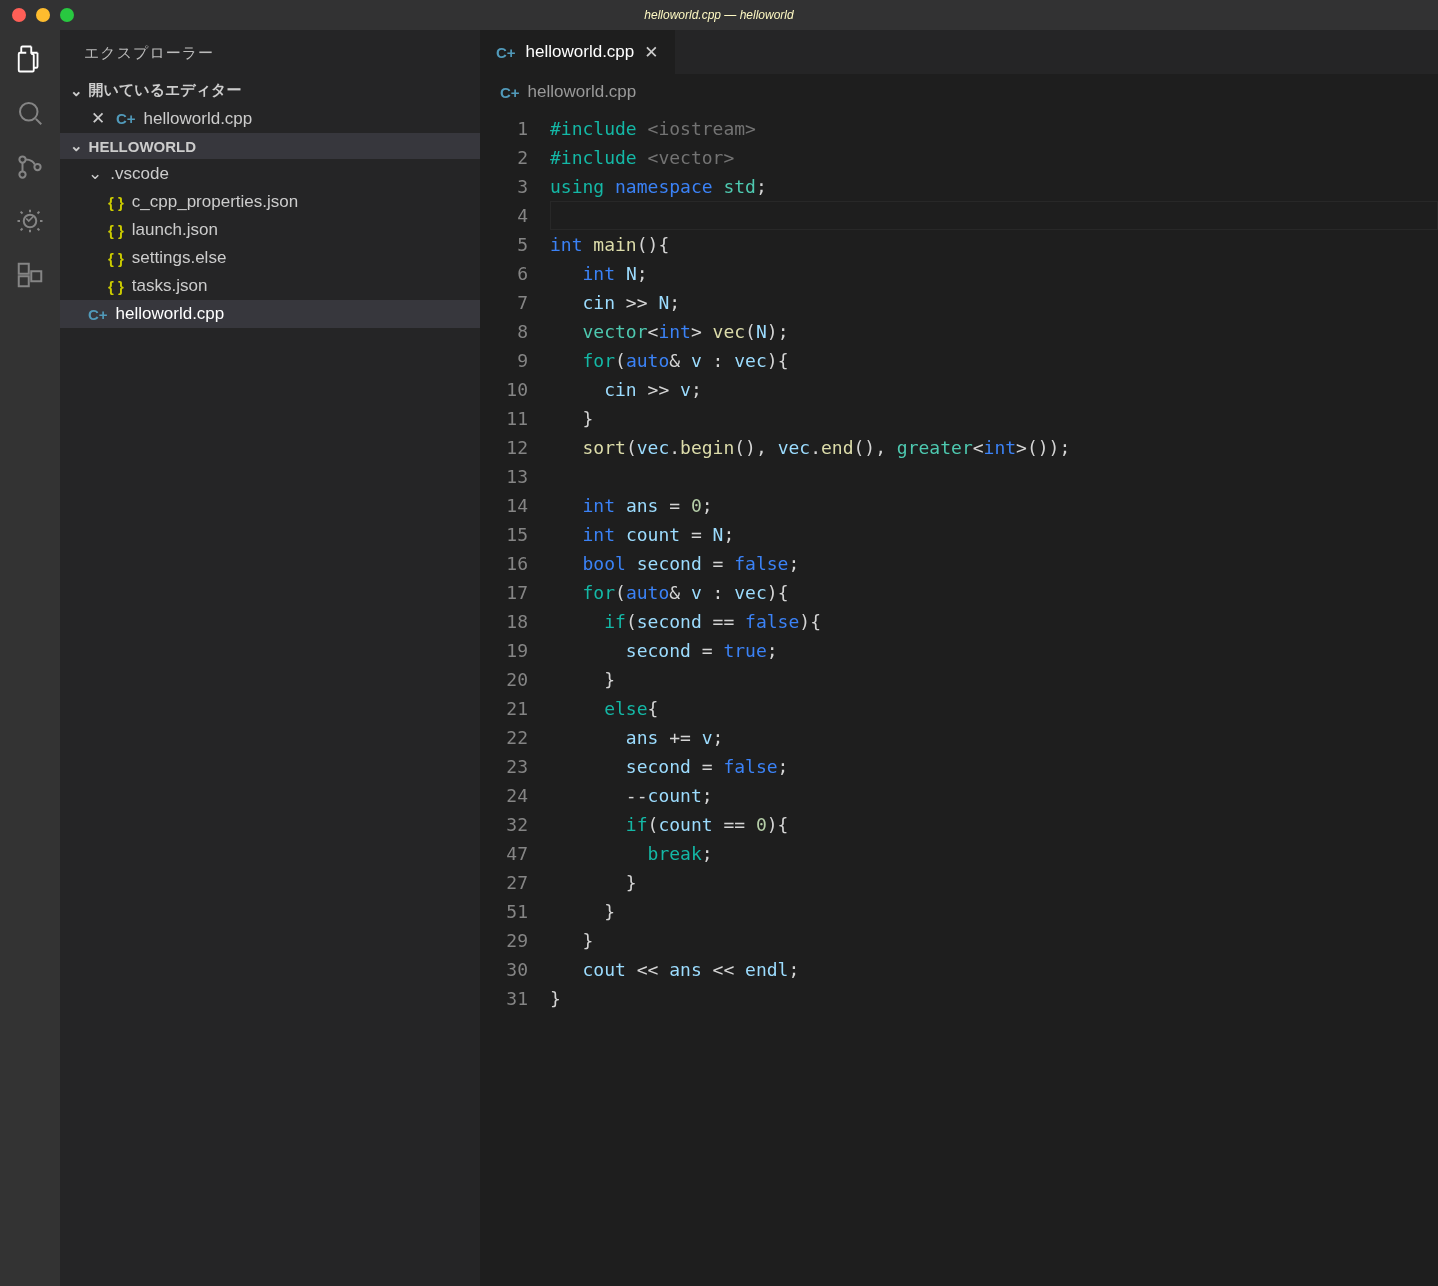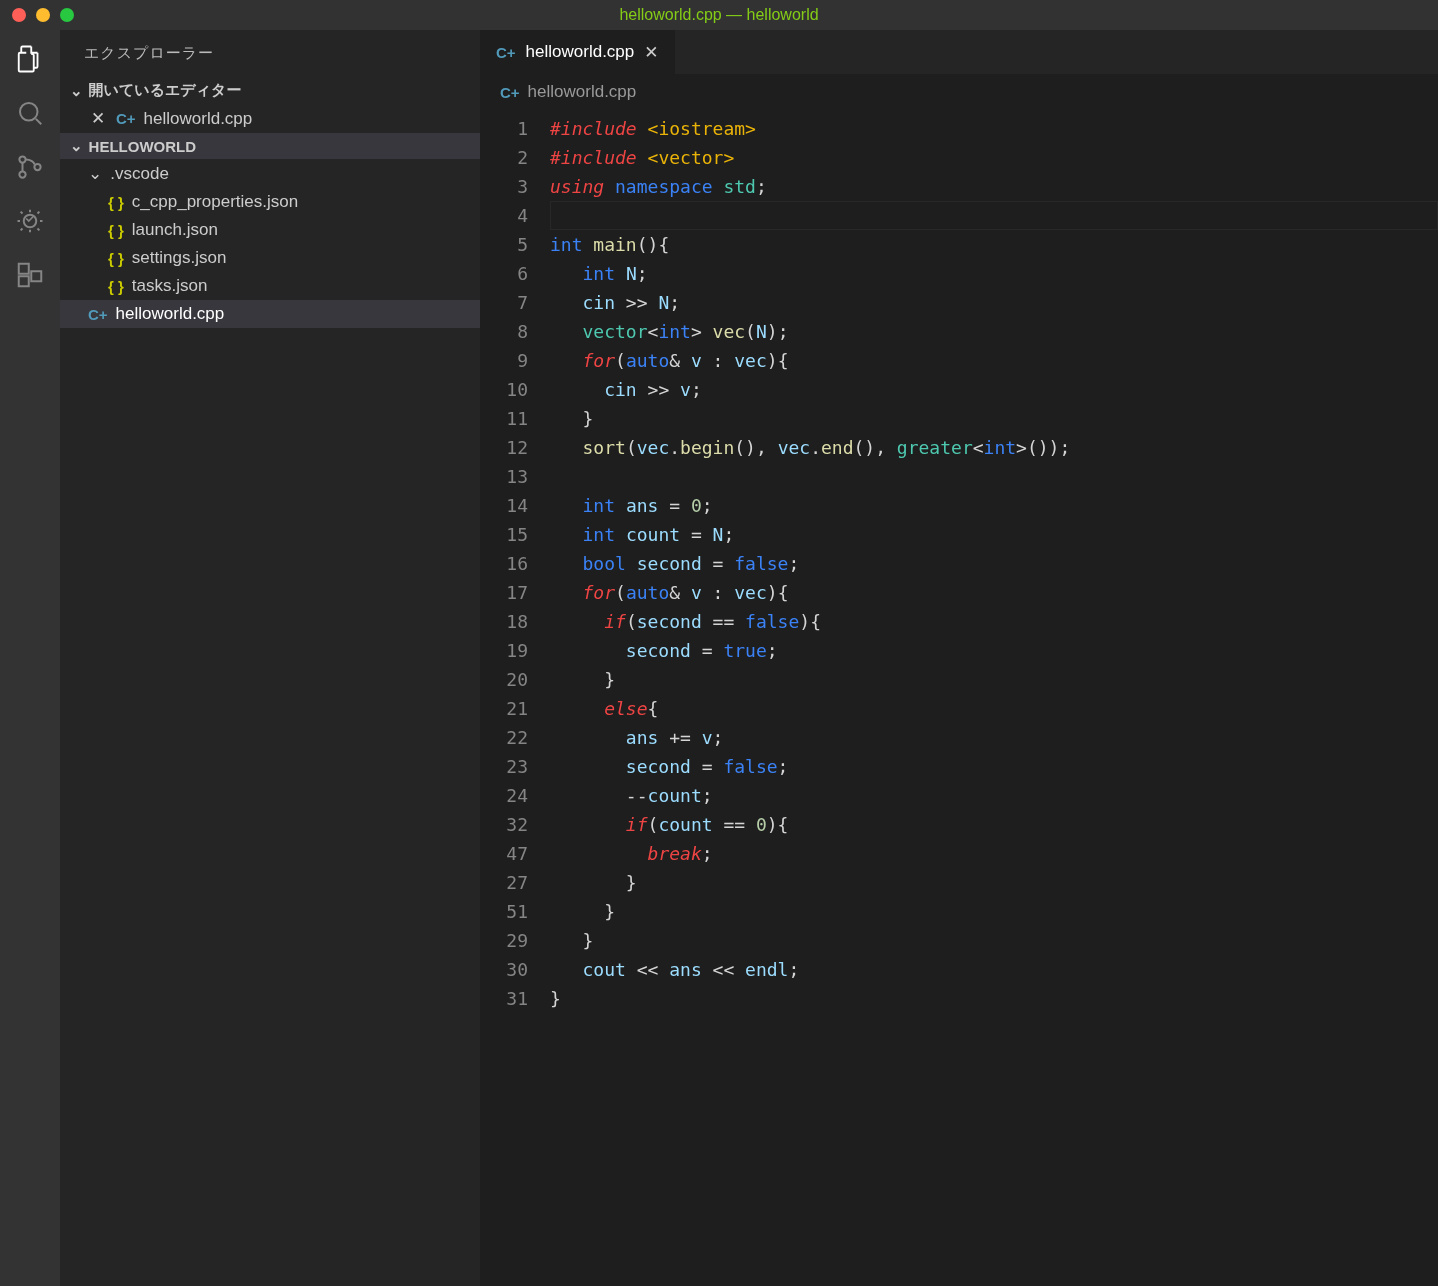--- a/index.html
+++ b/index.html
@@ -1,21 +1,21 @@
 <!DOCTYPE html>
 <html><head>
 <meta charset="utf-8">
 <style>
 * { margin:0; padding:0; box-sizing:border-box; }
 body { font-family:-apple-system,BlinkMacSystemFont,"Segoe UI",sans-serif; background:#1e1e1e; color:#ccc; width:1438px; height:1286px; overflow:hidden; }
 .title-bar { height:30px; background:#323233; display:flex; align-items:center; padding:0 12px; position:relative; }
 .traffic { display:flex; gap:10px; }
 .dot { width:14px; height:14px; border-radius:50%; }
 .dot.r{background:#ff5f57;} .dot.y{background:#febc2e;} .dot.g{background:#28c840;}
-.title-text { position:absolute; left:50%; transform:translateX(-50%); color:#84cc16; font-size:16px; }
+.title-text { position:absolute; left:50%; transform:translateX(-50%); color:#fef9c3; font-size:12px;font-style:italic; }
 .main { display:flex; height:calc(100% - 30px); }
 .activity-bar { width:60px; background:#333; display:flex; flex-direction:column; align-items:center; padding-top:14px; gap:24px; }
 .activity-bar .icon{ width:30px; height:30px; color:#858585; cursor:pointer; display:flex; align-items:center; justify-content:center;}
 .activity-bar .icon.active{ color:#fff; }
 .activity-bar .icon svg{width:30px;height:30px;}
 .sidebar { width:420px; background:#252526; display:flex; flex-direction:column; }
 .sidebar-title{ padding:14px 24px; font-size:15px; color:#bbb; letter-spacing:1px;}
 .section-hdr{ display:flex; align-items:center; gap:6px; padding:4px 10px; font-size:15px; font-weight:600; color:#ccc; cursor:pointer;}
 .section-hdr.folder{background:#37373d;}
 .chev{display:inline-block;transform:rotate(0deg);}
@@ -29,23 +29,23 @@
 .tab-bar{ height:44px; background:#252526; display:flex; align-items:stretch;}
 .tab{ display:flex; align-items:center; gap:10px; padding:0 16px; background:#1e1e1e; color:#fff; font-size:17px; border-right:1px solid #252526;}
 .breadcrumb{ padding:8px 20px; display:flex; align-items:center; gap:8px; font-size:17px; color:#999;}
 .code{ font-family:Menlo,Monaco,Consolas,monospace; font-size:18px; line-height:29px; display:flex; padding-top:4px;}
 .gutter{ width:70px; text-align:right; color:#858585; padding-right:22px;}
 .gutter div{height:29px;}
 .lines{ flex:1; white-space:pre; color:#d4d4d4;}
 .lines div{height:29px;}
 .cursor-line{box-shadow:inset 0 0 0 1px #282828;}
 .k{color:#3b82f6;text-align:center;} 
-.c{color:#ef4444;font-style:italic;} 
+.c{color:#14b8a6;} 
 .t{color:#4ec9b0;} 
-.s{color:#eab308;} 
+.s{color:#737373;} 
 .n{color:#b5cea8;} 
 .f{color:#dcdcaa;text-align:right;} 
 .v{color:#9cdcfe;}
 </style>
 </head>
 <body>
 
 <div class="title-bar">
   <div class="traffic">
     <div class="dot r"></div>
@@ -120,21 +120,21 @@
         <div class="file-row nested">
           <span class="json-ico">{ }</span>
           <span>c_cpp_properties.json</span>
         </div>
         <div class="file-row nested">
           <span class="json-ico">{ }</span>
           <span>launch.json</span>
         </div>
         <div class="file-row nested">
           <span class="json-ico">{ }</span>
-          <span>settings.json</span>
+          <span>settings.else</span>
         </div>
         <div class="file-row nested">
           <span class="json-ico">{ }</span>
           <span>tasks.json</span>
         </div>
       </div>
     <div class="file-row active" style="padding-left:28px;">
       <span class="cpp-ico">C+</span>
       <span>helloworld.cpp</span>
     </div>

